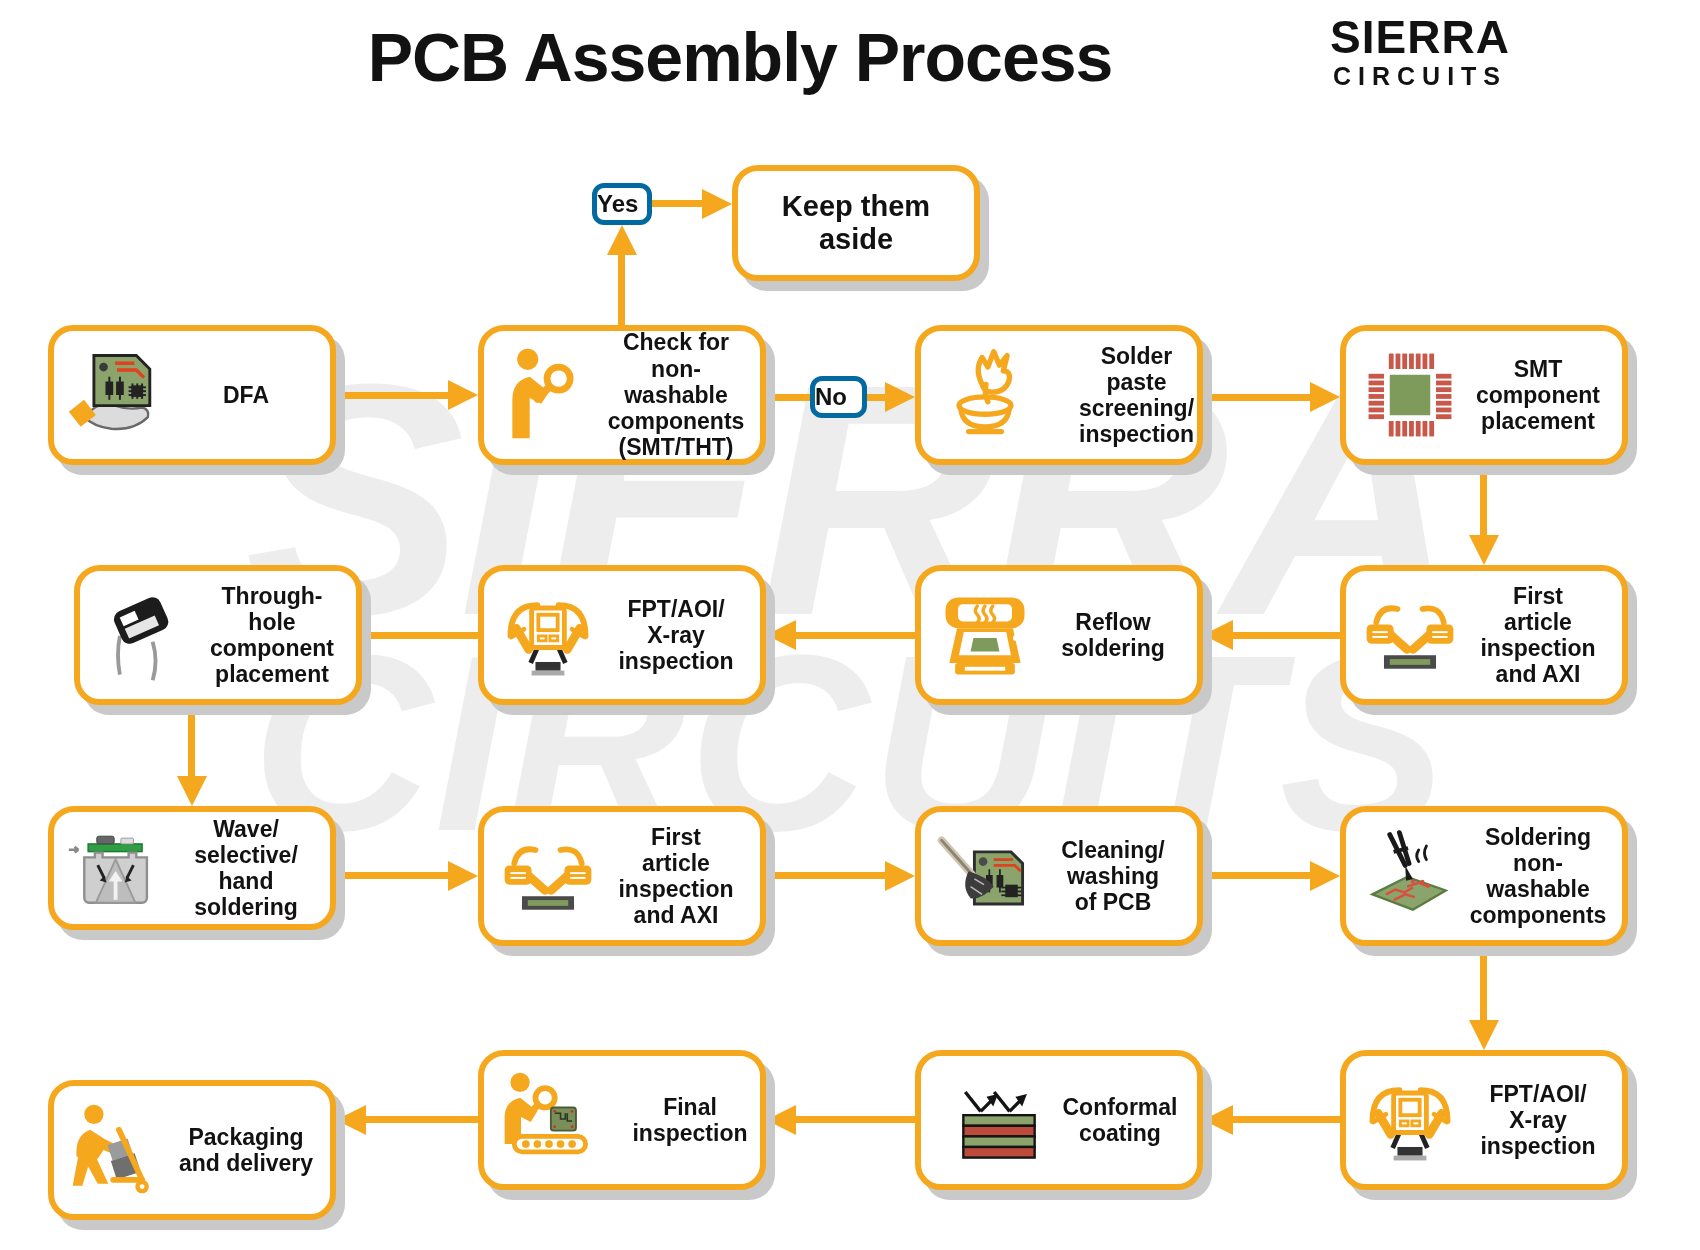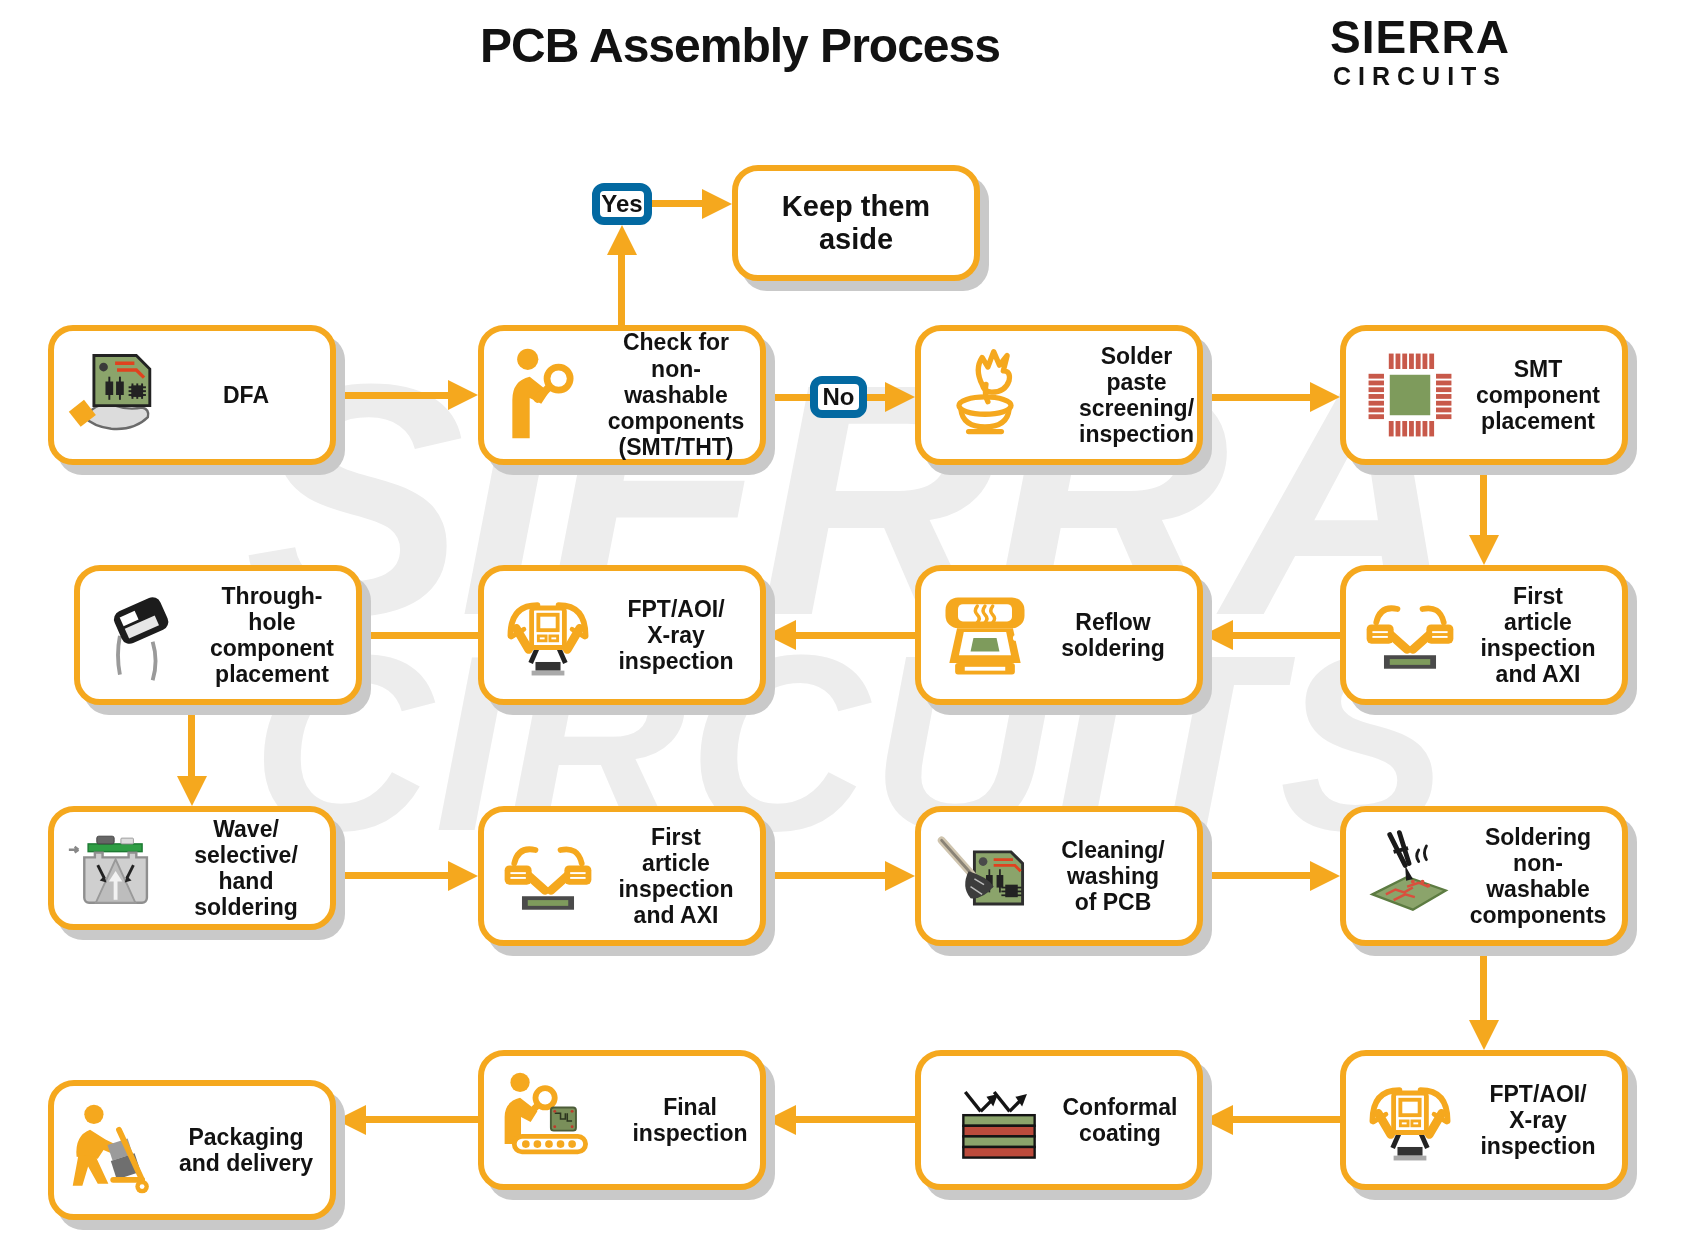--- a/index.html
+++ b/index.html
@@ -5,37 +5,37 @@
   html,body{margin:0;padding:0;background:#fff;}
   .canvas{position:relative;width:1700px;height:1250px;background:#fff;overflow:hidden;
           font-family:"Liberation Sans",sans-serif;color:#121212;}
   
   .wm{position:absolute;left:0;width:1700px;text-align:center;color:#ededed;z-index:0;
       font-style:italic;font-weight:900;letter-spacing:-6px;user-select:none;}
   .wm1{top:310px;font-size:330px;}
   .wm2{top:600px;font-size:250px;letter-spacing:2px;}
   
   .title{position:absolute;left:0;top:18px;width:1480px;text-align:center;
-         font-size:48px;font-weight:800;letter-spacing:-1px;z-index:3;}
+         font-size:68px;font-weight:800;letter-spacing:-1px;z-index:3;}
   .logo{position:absolute;left:1300px;top:14px;width:240px;text-align:center;z-index:3;}
   .logo-main{font-size:46px;font-weight:900;letter-spacing:1px;line-height:1;}
   .logo-sub{font-size:25px;font-weight:800;letter-spacing:7px;margin-top:2px;}
   
   .node{position:absolute;display:flex;align-items:center;background:#fff;
         border:6px solid #F5A81E;border-radius:26px;box-shadow:9px 10px 0 #c9c9c9;
         z-index:2;box-sizing:border-box;padding:6px 10px;}
   .node .icon{flex:0 0 108px;width:108px;height:122px;display:flex;align-items:center;justify-content:center;}
   .node .icon svg{width:106px;height:106px;}
   .node .label{flex:1;text-align:center;font-weight:bold;font-size:23px;line-height:1.14;
                white-space:pre-line;}
   .node.noicon{justify-content:center;}
   .node.noicon .label{font-size:29px;}
   
-  .pill{position:absolute;display:flex;align-items:center;justify-content:center;background:#fff;
-        border:8px solid #0369a1;border-radius:12px;font-weight:bold;font-size:24px;z-index:2;
+  .pill{position:absolute;display:flex;align-items:center;justify-content:flex-start;background:#fff;
+        border:5px solid #0369a1;border-radius:12px;font-weight:bold;font-size:24px;z-index:2;
         box-sizing:border-box;}
   
   .arr{position:absolute;background:#F5A81E;z-index:1;}
   .arr-h{height:7px;}
   .arr-v{width:7px;}
   .head{position:absolute;width:0;height:0;z-index:1;}
   .h-right{border-top:15px solid transparent;border-bottom:15px solid transparent;border-left:30px solid #F5A81E;}
   .h-left{border-top:15px solid transparent;border-bottom:15px solid transparent;border-right:30px solid #F5A81E;}
   .h-down{border-left:15px solid transparent;border-right:15px solid transparent;border-top:30px solid #F5A81E;}
   .h-up{border-left:15px solid transparent;border-right:15px solid transparent;border-bottom:30px solid #F5A81E;}

